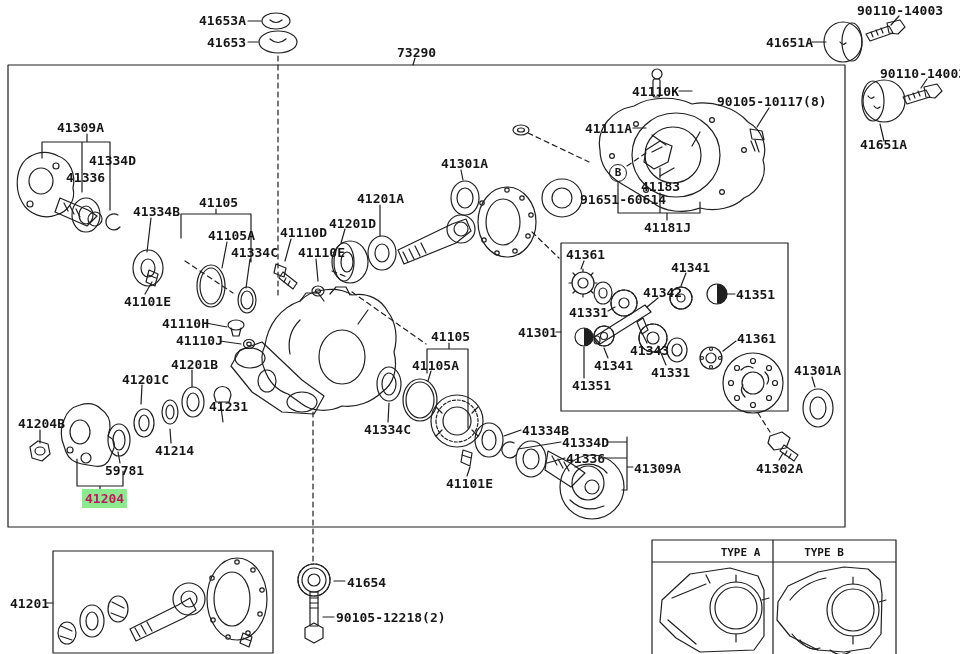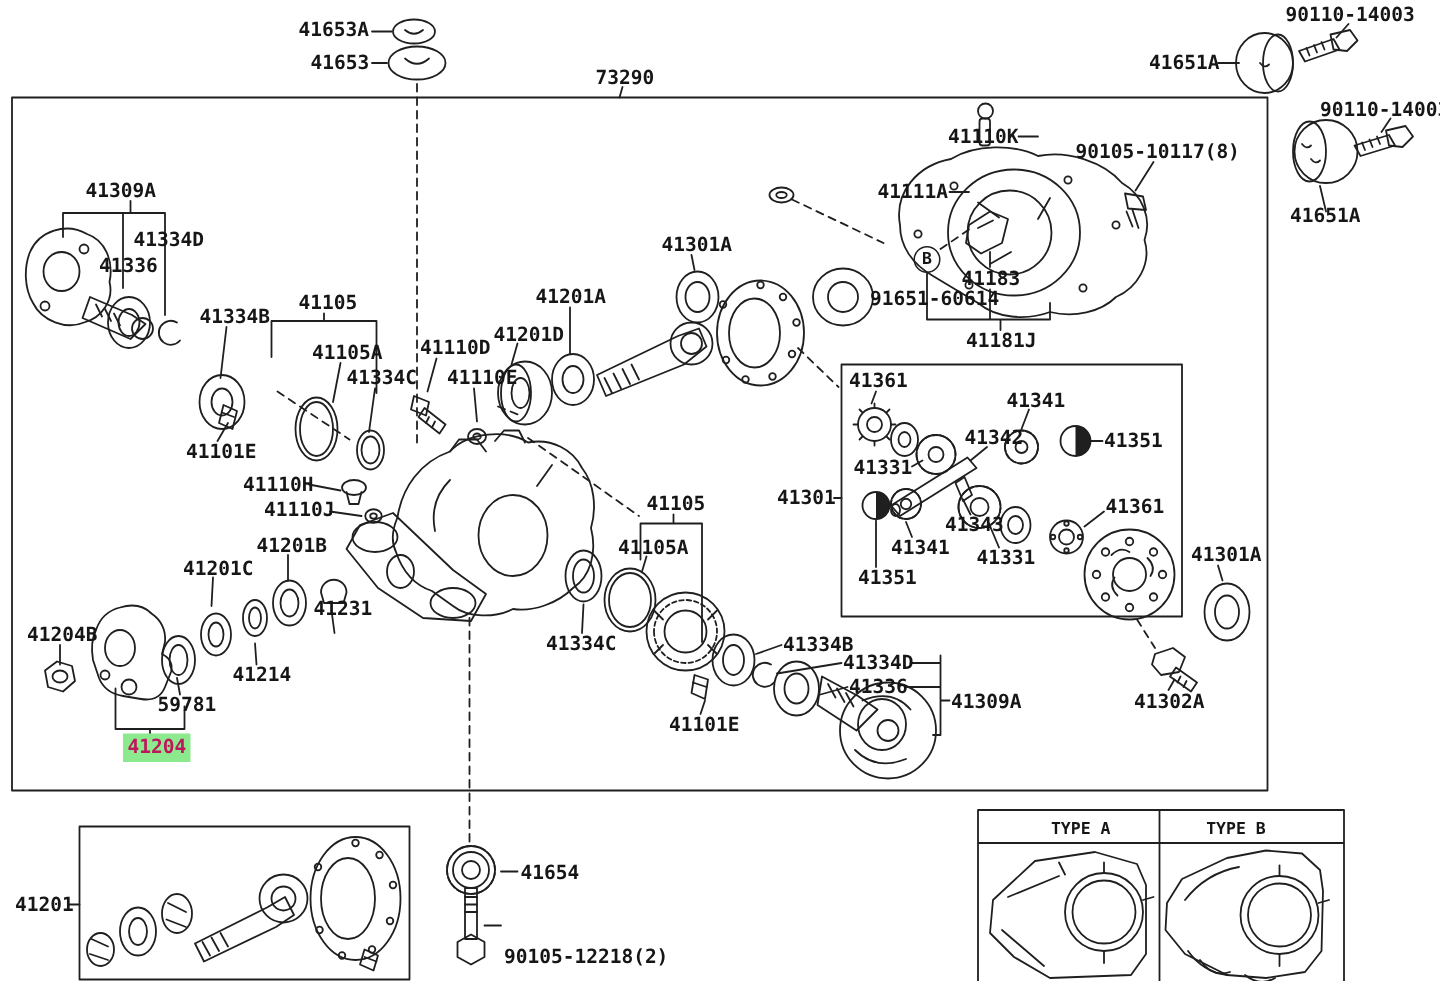--- a/index.html
+++ b/index.html
@@ -12,21 +12,21 @@
   #art .dk{fill:#1f1f1f;stroke:none;}
   #art .d{stroke-dasharray:5 4;}
   #art .t{stroke-dasharray:3 2;}
   #labels{position:absolute;left:0;top:0;width:100%;height:100%;}
   .plabel{position:absolute;font-size:13px;line-height:13px;font-weight:700;color:#161616;
           white-space:nowrap;cursor:pointer;}
   .plabel.hl{background:#8dе98d;background:#8de98d;box-shadow:0 0 0 3px #8de98d;color:#be185d;}
   .callout-b{position:absolute;left:609px;top:164px;width:16px;height:16px;border:1.5px solid #1f1f1f;
           border-radius:50%;font-size:11px;line-height:16px;font-weight:700;color:#161616;text-align:center;}
   .type-hdr{position:absolute;top:546px;font-size:11px;font-weight:700;color:#161616;text-align:center;}
-  #type-a-hdr{left:652px;width:137px;}
+  #type-a-hdr{left:672px;width:137px;}
   #type-b-hdr{left:773px;width:102px;}
 </style>
 </head>
 <body>
 
 <div id="stage">
 
 <svg id="art" width="960" height="654" viewBox="0 0 960 654">
 
   <g class="th">
@@ -484,21 +484,21 @@
       <span class="plabel" style="left: 569px; top: 306px;">41331</span>
       <span class="plabel" style="left: 630px; top: 344px;">41343</span>
       <span class="plabel" style="left: 594px; top: 359px;">41341</span>
       <span class="plabel" style="left: 572px; top: 379px;">41351</span>
       <span class="plabel" style="left: 651px; top: 366px;">41331</span>
       <span class="plabel" style="left: 737px; top: 332px;">41361</span>
       <span class="plabel" style="left: 794px; top: 364px;">41301A</span>
       <span class="plabel" style="left: 756px; top: 462px;">41302A</span>
       <span class="plabel" style="left: 10px; top: 597px;">41201</span>
       <span class="plabel" style="left: 347px; top: 576px;">41654</span>
-      <span class="plabel" style="left: 336px; top: 632px;">90105-12218(2)</span>
+      <span class="plabel" style="left: 336px; top: 611px;">90105-12218(2)</span>
     </div>
 
 <span class="callout-b">B</span>
 
 <div class="type-hdr" id="type-a-hdr">TYPE A</div>
 <div class="type-hdr" id="type-b-hdr">TYPE B</div>
 
 </div>
 
 </body></html>

